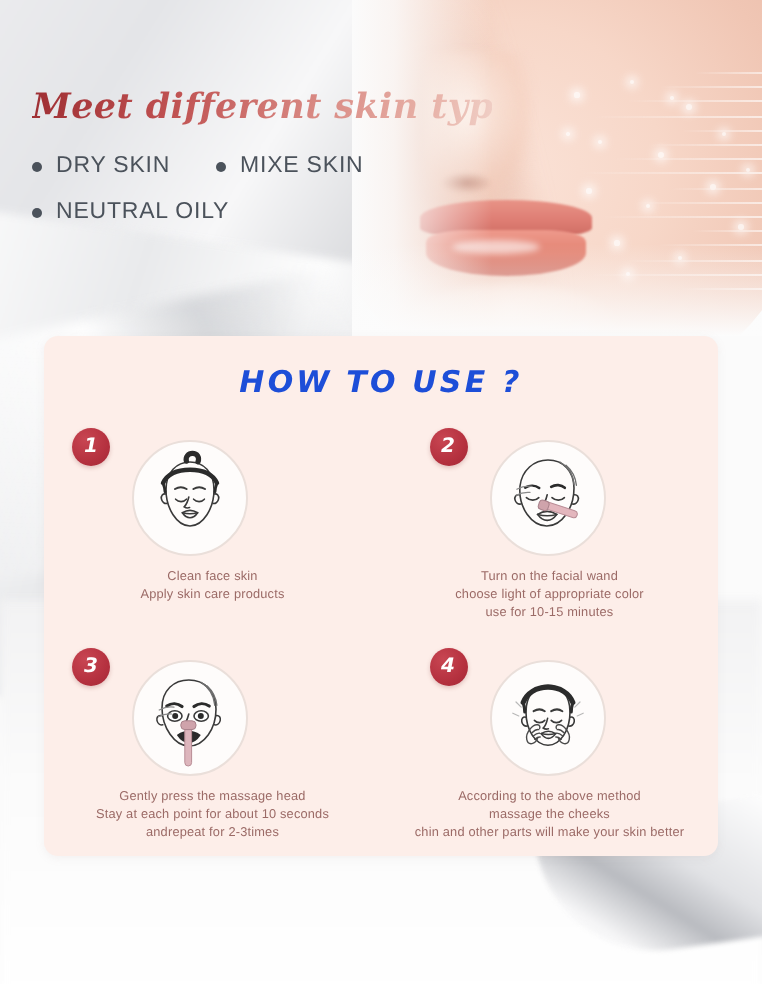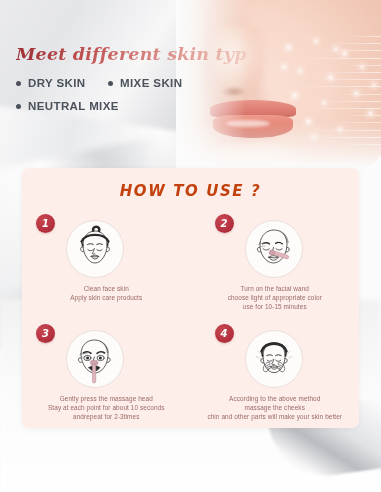--- a/index.html
+++ b/index.html
@@ -61,33 +61,33 @@
   .head-wrap{position:absolute;left:16px;top:44px;width:230px;}
   .title{
     font-family:"DejaVu Serif", serif;font-style:italic;font-weight:700;
     font-size:17.5px;letter-spacing:.2px;white-space:nowrap;
     background:linear-gradient(100deg,#9e2e33 0%,#bf5050 30%,#d98a84 62%,#e7b0a6 85%,#f0cfc6 100%);
     -webkit-background-clip:text;background-clip:text;color:transparent;
     -webkit-text-fill-color:transparent;
   }
   .skin-list{margin-top:13px;}
   .skin-row{display:flex;margin-bottom:11px;}
-  .skin-item{display:flex;align-items:center;font-size:11.5px;font-weight:700;
+  .skin-item{display:flex;align-items:center;font-size:11.5px;font-weight:400;
     color:#4b525b;letter-spacing:.4px;}
   .skin-item .dot{width:5px;height:5px;border-radius:50%;background:#4b525b;margin-right:7px;flex:0 0 auto;}
   .col1{width:92px;}
   .col2{width:auto;}
 
   
   .card{position:absolute;left:22px;top:168px;width:337px;height:260px;
     background:#fdeee9;border-radius:7px;
     box-shadow:0 1px 5px rgba(160,140,135,.10);}
   .card-title{text-align:center;margin-top:14px;
     font-family:"DejaVu Sans", sans-serif;font-weight:700;font-style:italic;
-    font-size:15px;letter-spacing:1.6px;color:#c2410c;}
+    font-size:15px;letter-spacing:1.6px;color:#1d4ed8;}
 
   .steps{position:absolute;left:0;top:44px;width:337px;}
   .step-row{display:flex;}
   .step{width:168.5px;position:relative;height:108px;}
   .badge{position:absolute;width:19px;height:19px;border-radius:50%;
     background:radial-gradient(circle at 35% 30%,#c84652 0%,#b5313f 60%,#a32836 100%);
     color:#fff;font-family:"DejaVu Sans",sans-serif;font-style:italic;font-weight:700;
     font-size:10px;line-height:19px;text-align:center;
     box-shadow:0 1px 2px rgba(140,60,60,.25);}
   .circle{position:absolute;width:56px;height:56px;border-radius:50%;
@@ -180,21 +180,21 @@
         <span>DRY SKIN</span>
       </div>
       <div class="skin-item col2">
         <span class="dot"></span>
         <span>MIXE SKIN</span>
       </div>
     </div>
     <div class="skin-row">
       <div class="skin-item col2">
         <span class="dot"></span>
-        <span>NEUTRAL MIXE</span>
+        <span>NEUTRAL OILY</span>
       </div>
     </div>
   </div>
 </div>
 
 <div class="card">
   <div class="card-title">HOW TO USE ?</div>
 
   <div class="steps">
 

